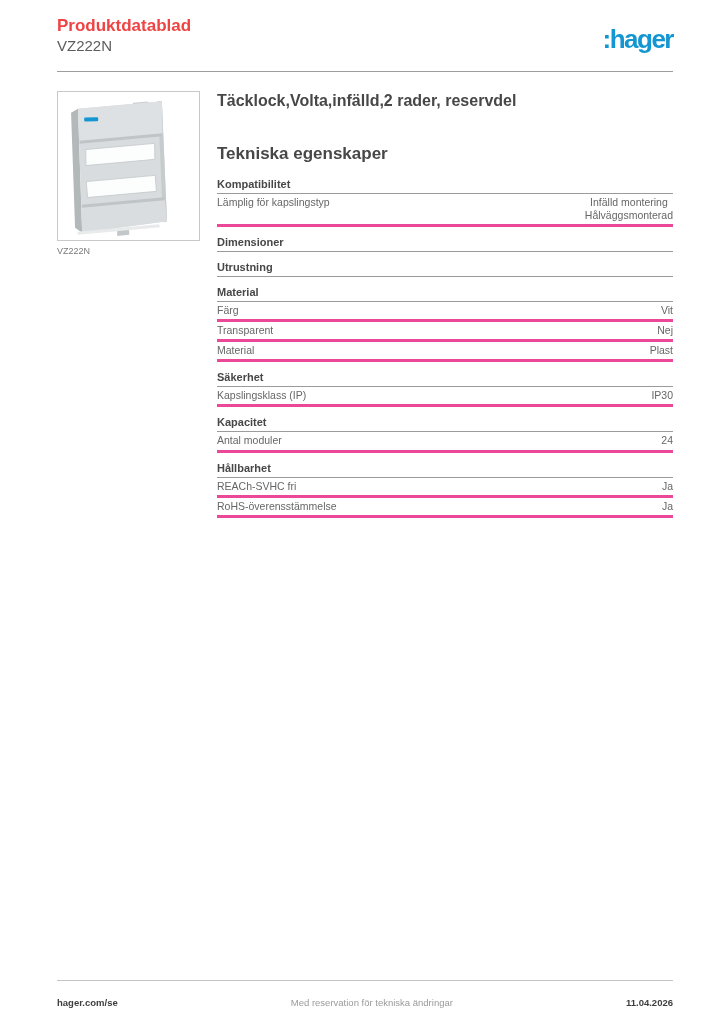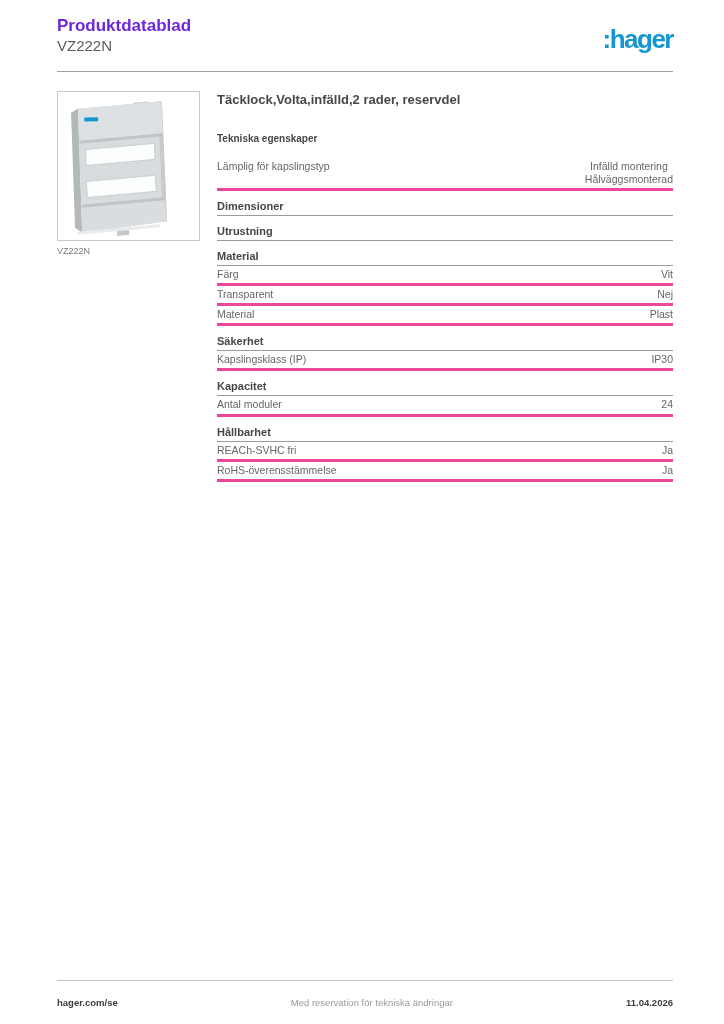--- a/index.html
+++ b/index.html
@@ -16,21 +16,21 @@
     width: 724px; height: 1024px;
     padding: 16px 51px 0 57px;
   }
   
   .header {
     display: flex;
     justify-content: space-between;
     align-items: flex-start;
   }
   .header-titles .doc-title {
-    font-size: 17px; font-weight: bold; color: #6d28d9;
+    font-size: 17px; font-weight: bold; color: #ef4444;
     line-height: 1.2;
   }
   .header-titles .doc-subtitle {
     font-size: 15px; color: #5c5c5c; line-height: 1.35;
   }
   .logo {
     font-size: 26px; font-weight: bold;
     letter-spacing: -1.5px;
     line-height: 1;
     margin-top: 10px;
@@ -57,25 +57,25 @@
   .image-caption {
     font-size: 9px; color: #7a7a7a;
     margin-top: 5px;
   }
   .main-col {
     flex: 1;
     margin-left: 17px;
     padding-top: 1px;
   }
   .product-title {
-    font-size: 13px; font-weight: bold; color: #474747;
+    font-size: 16px; font-weight: bold; color: #474747;
   }
   .tech-heading {
-    font-size: 10px; font-weight: bold; color: #474747;
-    margin-top: 26px;
+    font-size: 17px; font-weight: bold; color: #474747;
+    margin-top: 34px;
     margin-bottom: 14px;
   }
   
   .section { margin-bottom: 9px; }
   .section-title {
     font-size: 11px; font-weight: bold; color: #474747;
     padding-bottom: 3px;
     border-bottom: 1px solid #9b9b9b;
   }
   .spec-row {
@@ -151,20 +151,21 @@
         </svg>
       </div>
       <div class="image-caption">VZ222N</div>
     </div>
 
     <div class="main-col">
       <div class="product-title">Täcklock,Volta,infälld,2 rader, reservdel</div>
       <div class="tech-heading">Tekniska egenskaper</div>
       <div>
   <div class="section">
+    <div class="section-title">Kompatibilitet</div>
     <div>
   <div class="spec-row">
     <span class="spec-label">Lämplig för kapslingstyp</span>
     <span class="spec-value">
                   <div>Infälld montering</div>
                   <div>Hålväggsmonterad</div>
                 </span>
   </div>
 </div>
   </div>

